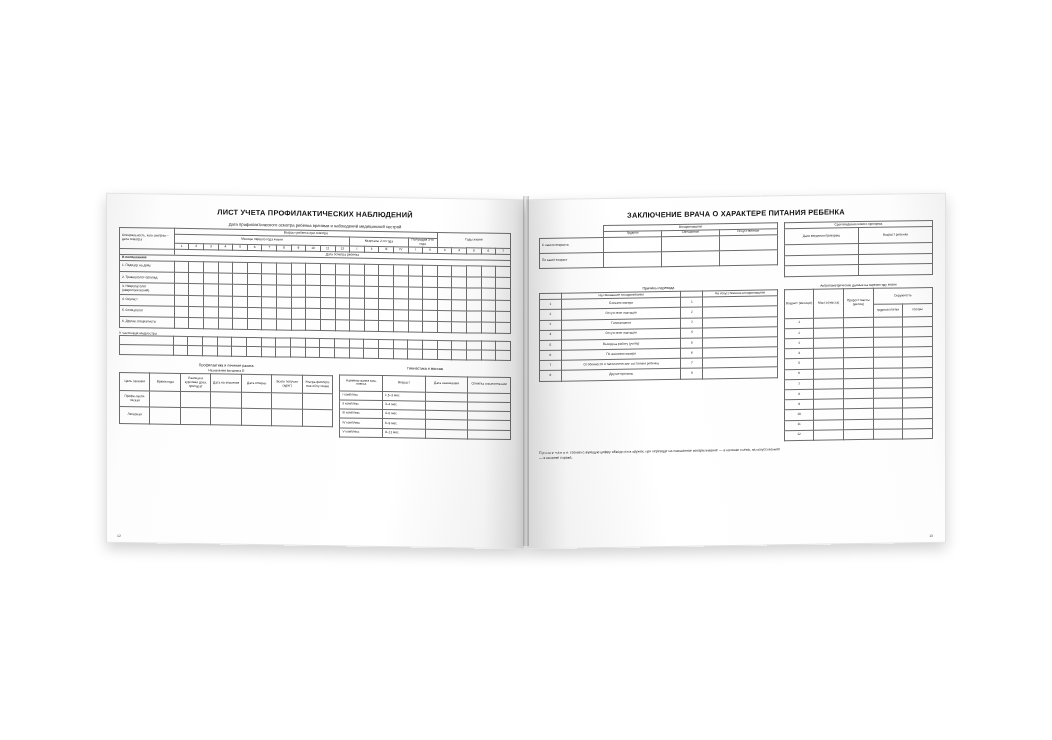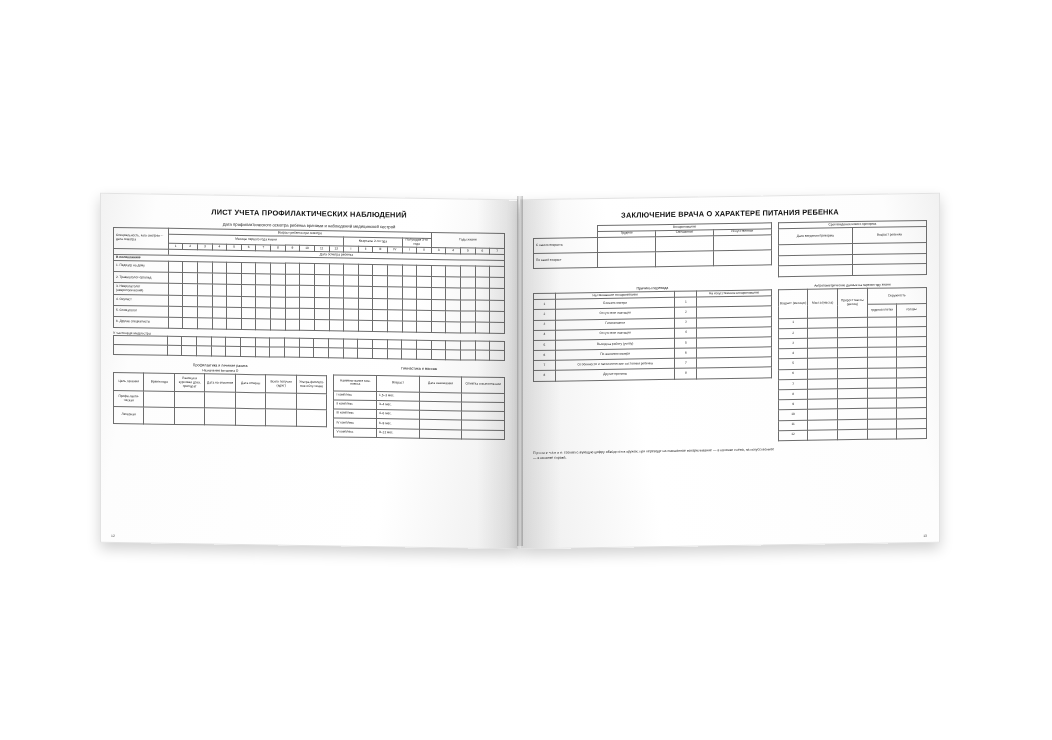--- a/index.html
+++ b/index.html
@@ -1,20 +1,20 @@
 <!DOCTYPE html>
 <html><head>
 <meta charset="utf-8">
 <style>
   html,body{margin:0;padding:0;background:#ffffff;}
   body{width:1052px;height:740px;font-family:"Liberation Sans",sans-serif;overflow:hidden;}
   .scene{position:relative;width:1052px;height:740px;background:#ffffff;}
 
   
-  .book{position:absolute;left:100px;top:196px;width:840px;height:350px;}
+  .book{position:absolute;left:106px;top:196px;width:840px;height:350px;}
   .page{position:absolute;top:0;background:#fbfbfb;box-sizing:border-box;}
   .page-left{left:0;width:418px;height:350px;
      background:linear-gradient(100deg,#f2f2f2 0%,#fdfdfd 12%,#ffffff 70%,#ededed 100%);
      transform:skewY(0.9deg);
      box-shadow:0 6px 14px rgba(0,0,0,0.18);
      border:1px solid #e2e2e2;}
   .page-right{left:420px;width:420px;height:350px;
      background:linear-gradient(80deg,#ededed 0%,#ffffff 30%,#fdfdfd 88%,#f1f1f1 100%);
      transform:skewY(-0.9deg);
      box-shadow:0 6px 14px rgba(0,0,0,0.18);

